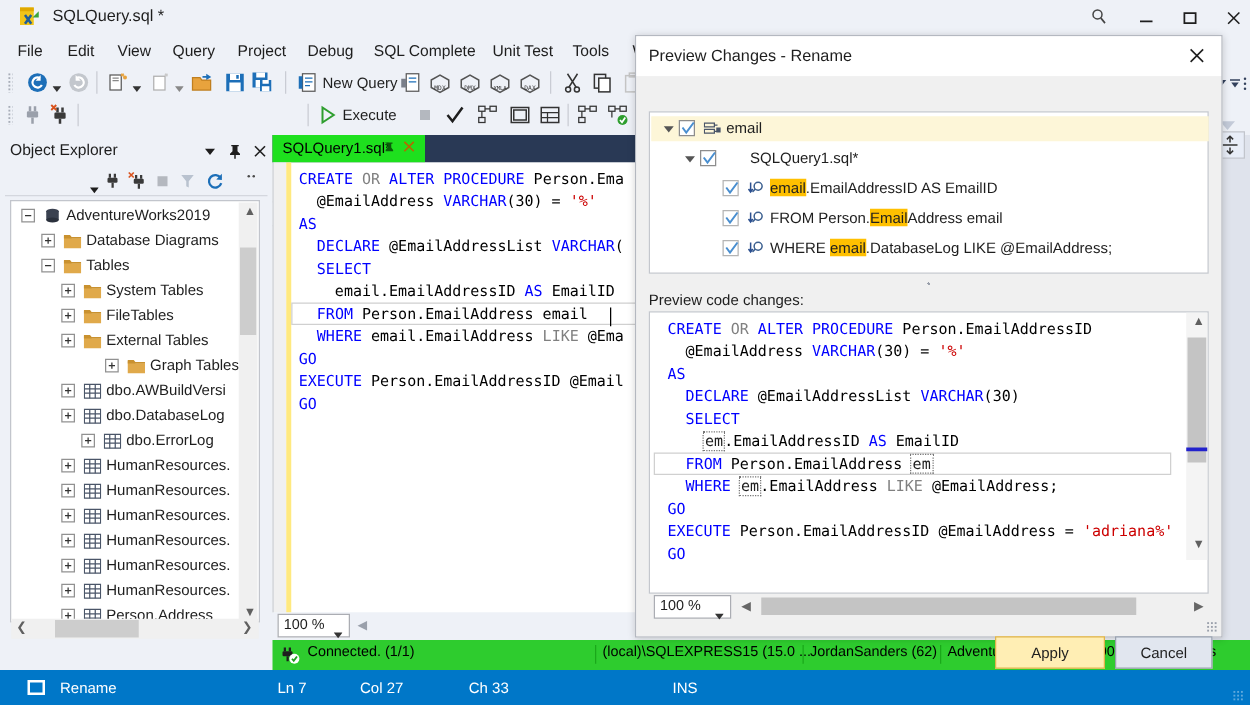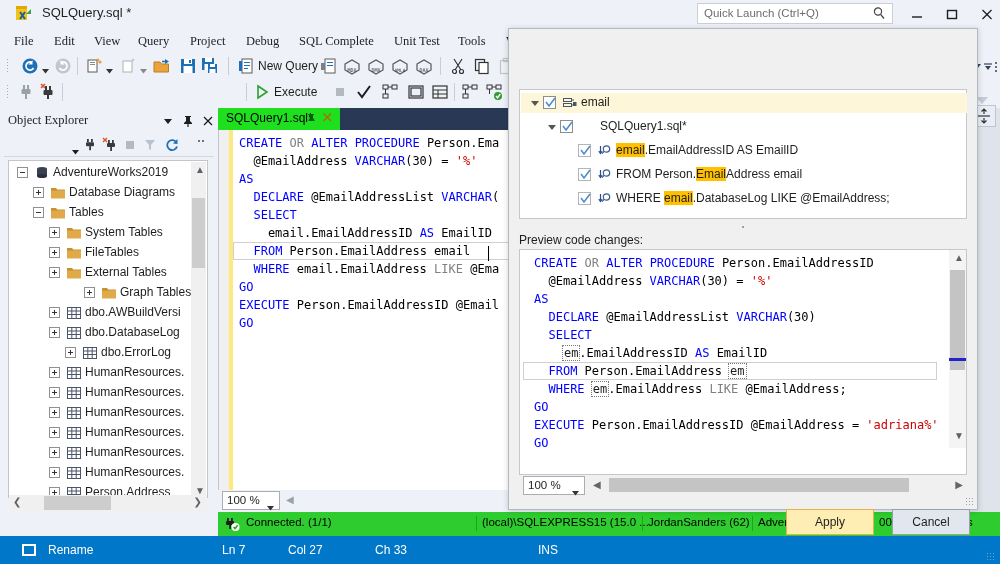--- a/index.html
+++ b/index.html
@@ -22,42 +22,42 @@
     background:#fff; border:1px solid #ccced4; font-size:11.5px; color:#6d6d6d;
     padding:3px 22px 0 6px;
   }
   .ql-icon { position:absolute; left:872px; top:6px; width:14px; height:14px; }
   .win-btn { position:absolute; top:4px; width:30px; height:20px; cursor:default; }
   .win-min { left:902px; } .win-max { left:937px; } .win-close { left:972px; }
   .win-btn svg { display:block; margin:4px auto; }
 
   
   .menubar { position:absolute; left:0; top:28px; width:1000px; height:25px; background:#eef1f7; }
-  .menu-item { position:absolute; top:4px; font-size:12.5px; color:#1e1e1e; padding:2px 6px; white-space:nowrap;font-family:Liberation Serif, serif; }
+  .menu-item { position:absolute; top:4px; font-size:12.5px; color:#1e1e1e; padding:2px 6px; white-space:nowrap; }
 
   
   .toolbar { position:absolute; left:0; width:1000px; background:#eef1f7; }
   .tb1 { top:53px; height:26px; }
   .tb2 { top:79px; height:26px; }
   .grip { position:absolute; top:5px; width:4px; height:16px;
     background-image:radial-gradient(#a7adb8 42%, transparent 43%);
     background-size:3px 3px; }
   .tbsep { position:absolute; top:4px; width:1px; height:18px; background:#c9ccd4; }
   .tbicon { position:absolute; top:3px; width:20px; height:20px; }
   .tbcaret { position:absolute; top:10px; width:7px; height:6px; }
   .tblabel { position:absolute; top:6px; font-size:12px; color:#1e1e1e; white-space:nowrap; }
   .db-combo { position:absolute; left:70px; top:82px; width:170px; height:20px;
     background:#fff; border:1px solid #abadb3; }
   .db-combo .val { position:absolute; left:5px; top:2px; font-size:12px; color:#1e1e1e; }
   .db-combo .arr { position:absolute; right:6px; top:8px; }
 
   
   .oe { position:absolute; left:0; top:108px; width:218px; height:404px; background:#eef1f7; }
   .oe-header { position:absolute; left:4px; top:3px; width:210px; height:20px; }
-  .oe-title { position:absolute; left:4px; top:2px; font-size:12.5px; color:#1e1e1e;font-family:Liberation Serif, serif; }
+  .oe-title { position:absolute; left:4px; top:2px; font-size:12.5px; color:#1e1e1e; }
   .oe-hbtn { position:absolute; top:2px; width:16px; height:16px; }
   .oe-toolbar { position:absolute; left:4px; top:25px; width:210px; height:24px;
     background:#eef1f7; border-bottom:1px solid #d4d7de; }
   .connect-btn { position:absolute; left:4px; top:4px; font-size:12.5px; color:#404040;margin-top:24px; }
   .connect-caret { position:absolute; left:68px; top:11px; }
   .oe-ticon { position:absolute; top:4px; width:16px; height:16px; }
   .oe-tree { position:absolute; left:8px; top:52px; width:200px; height:338px;
     background:#fff; border:1px solid #c2c5cc; overflow:hidden; }
   .oe-accent { position:absolute; left:9px; top:53px; width:5px; height:336px; background:#1ee01e; }
   .tnode { position:absolute; height:20px; left:0; width:200px; white-space:nowrap; }
@@ -149,44 +149,41 @@
   .dcode-vsb .thumb { position:absolute; left:1px; top:20px; width:15px; height:100px; background:#c4c4c4; }
   .dcode-vsb .bluemark { position:absolute; left:0; top:108px; width:17px; height:3px; background:#2222cc; }
   .dzoom { position:absolute; left:10px; top:414px; width:470px; height:22px; }
   .dzoom-combo { position:absolute; left:4px; top:1px; width:62px; height:19px; background:#fff; border:1px solid #abadb3; }
   .dzoom-combo .val { position:absolute; left:4px; top:2px; font-size:11.5px; }
   .dzoom-combo .arr { position:absolute; right:5px; top:8px; }
   .dhsb { position:absolute; left:72px; top:1px; width:376px; height:19px; }
   .dhsb .thumb { position:absolute; left:18px; top:2px; width:300px; height:14px; background:#c4c4c4; }
   .btn { position:absolute; top:448px; height:26px; font-size:12px; color:#1e1e1e;
      display:flex; align-items:center; justify-content:center; }
-  .btn-apply { left:277px; width:88px; background:#ffeeb4; border:1px solid #e0b44a; }
+  .btn-apply { left:287px; width:88px; background:#ffeeb4; border:1px solid #e0b44a; }
   .btn-cancel { left:383px; width:78px; background:#e1e6ef; border:1px solid #98a0ad; }
   .dlg-grip { position:absolute; right:3px; bottom:3px; width:9px; height:9px;
      background-image:radial-gradient(#9aa0ab 40%, transparent 41%); background-size:3px 3px; }
 </style>
 </head>
 <body>
 
 <div id="app">
 
   <div class="titlebar">
     <span class="app-icon">
       <svg width="18" height="18" viewBox="0 0 18 18">
         <rect x="2" y="1" width="11" height="14" fill="#f0c419"></rect>
         <rect x="2" y="1" width="11" height="3" fill="#e0a800"></rect>
         <path d="M12 9 L17 4 L17 9 Z" fill="#3ba53b"></path>
         <path d="M6 7 L11 14 M11 7 L6 14" stroke="#1d5d9c" stroke-width="2" fill="none"></path>
       </svg>
     </span>
     <span class="title-text">SQLQuery.sql *</span>
 
-    <div class="quick-launch">
-      <span>Quick Launch (Ctrl+Q)</span>
-    </div>
     <span class="ql-icon">
       <svg width="14" height="14" viewBox="0 0 14 14">
         <circle cx="6" cy="5.5" r="3.6" fill="none" stroke="#444" stroke-width="1.2"></circle>
         <line x1="8.6" y1="8.3" x2="12" y2="12.5" stroke="#444" stroke-width="1.3"></line>
       </svg>
     </span>
 
     <div class="win-btn win-min">
       <svg width="12" height="12">
           <line x1="1" y1="9" x2="11" y2="9" stroke="#1e1e1e" stroke-width="1.4"></line>
@@ -815,20 +812,29 @@
     <span class="sb-icon"></span>
     <span class="sb-text" style="left:48px">Rename</span>
     <span class="sb-text" style="left:222px">Ln 7</span>
     <span class="sb-text" style="left:288px">Col 27</span>
     <span class="sb-text" style="left:375px">Ch 33</span>
     <span class="sb-text" style="left:538px">INS</span>
     <span class="sb-grip"></span>
   </div>
 
   <div class="dialog">
+    <div class="dlg-title">
+      <span class="t">Preview Changes - Rename</span>
+      <div class="dlg-close">
+        <svg width="14" height="14" style="margin:4px 0 0 6px">
+            <line x1="1.5" y1="1.5" x2="11.5" y2="11.5" stroke="#1e1e1e" stroke-width="1.3"></line>
+            <line x1="11.5" y1="1.5" x2="1.5" y2="11.5" stroke="#1e1e1e" stroke-width="1.3"></line>
+          </svg>
+      </div>
+    </div>
 
     <div class="dlg-body">
 
       <div class="tree-box">
         <div id="dlg-tree">
             <div class="tr sel" style="top: 3px;">
               <span class="tw open" style="left:10px"></span>
               <span class="cbx" style="left:22px">
                 <svg width="11" height="11">
                   <path d="M1 5 L4 9 L10 1" stroke="#4a8fd0" stroke-width="1.6" fill="none"></path>

